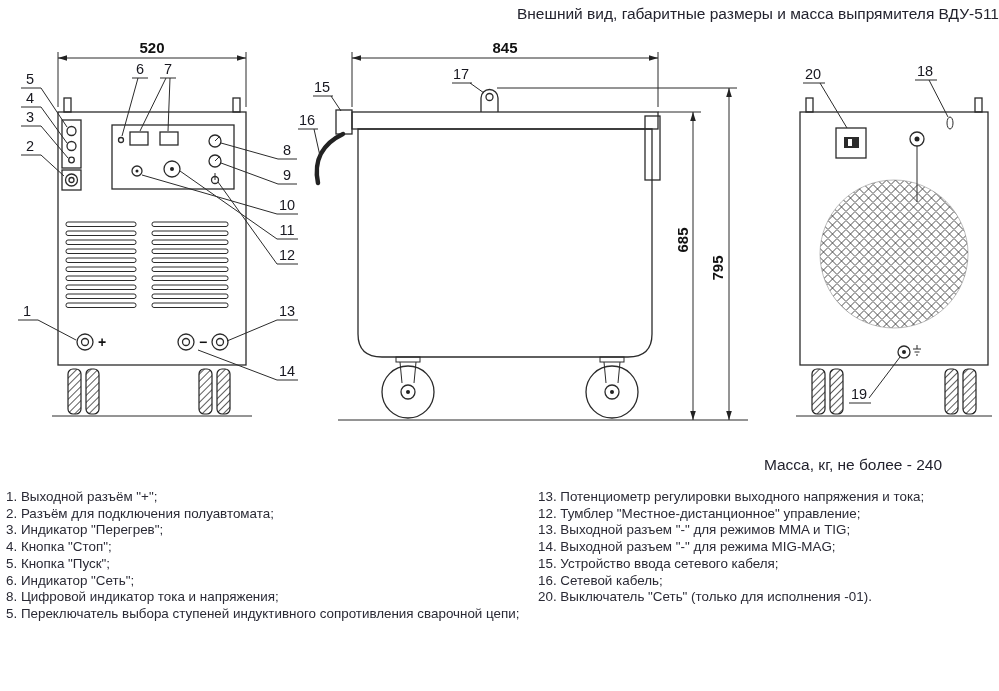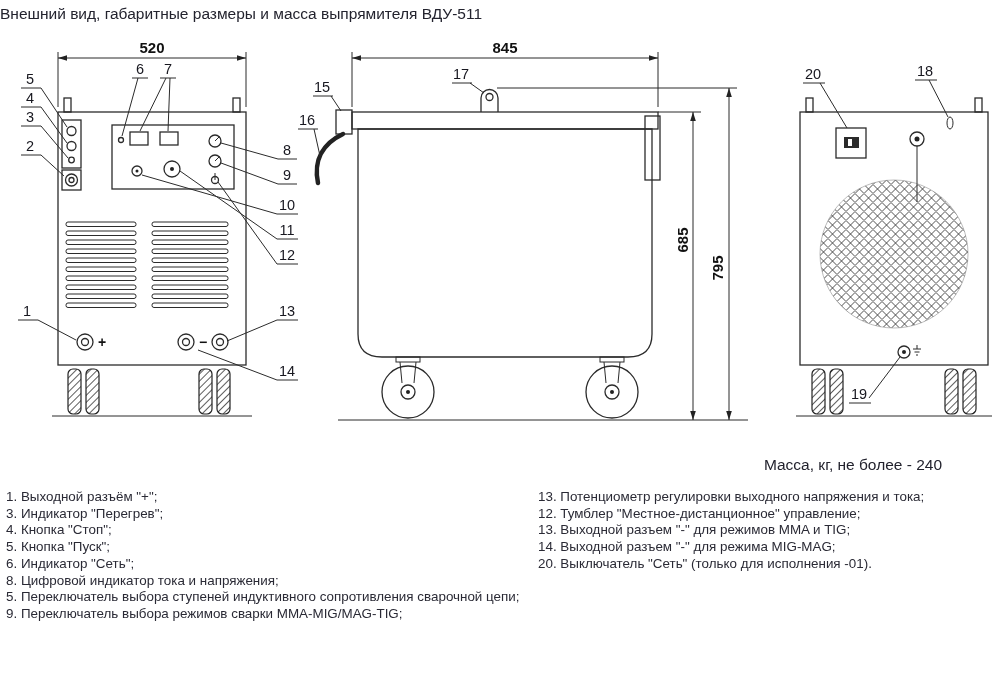--- a/index.html
+++ b/index.html
@@ -1,19 +1,19 @@
 <!DOCTYPE html>
 <html><head>
 <meta charset="utf-8">
 <style>
   *{margin:0;padding:0;box-sizing:border-box}
   html,body{background:#fff}
   body{width:999px;height:691px;font-family:"Liberation Sans",sans-serif;color:#23232e;overflow:hidden}
   .page{position:relative;width:999px;height:691px;background:#fff}
-  .title{position:absolute;top:5px;left:0;width:100%;text-align:left;font-size:15.5px;color:#23232e}
+  .title{position:absolute;top:5px;left:0;width:100%;text-align:right;font-size:15.5px;color:#23232e}
   svg.drawing{position:absolute;top:0;left:0}
   svg .ln{stroke:#2b2b2b;stroke-width:1.3;fill:none}
   svg .thin{stroke:#2b2b2b;stroke-width:1;fill:none}
   svg .dim{font-family:"Liberation Sans",sans-serif;font-size:15px;font-weight:bold;fill:#111;stroke:none}
   svg .co{font-family:"Liberation Sans",sans-serif;font-size:14.5px;fill:#17171f;stroke:none}
   svg .sign{font-family:"Liberation Sans",sans-serif;font-size:14px;font-weight:bold;fill:#111;stroke:none}
   svg .mass{font-family:"Liberation Sans",sans-serif;font-size:15.5px;fill:#23232e;stroke:none}
   .legend{position:absolute;top:489px;left:6px;display:flex;gap:16px;font-size:13.4px;line-height:16.2px;color:#2a2a35}
   .legend .col-left{width:516px}
   .legend .col-right{width:452px}
@@ -333,30 +333,32 @@
           </g>
       </g>
     </g>
 
     <text class="mass" x="853" y="470" text-anchor="middle">Масса, кг, не более - 240</text>
   </svg>
 
   <div class="legend">
     <div class="col-left">
       <div class="item">1. Выходной разъём "+";</div>
+      <div class="item">2. Разъём для подключения полуавтомата;</div>
       <div class="item">3. Индикатор "Перегрев";</div>
       <div class="item">4. Кнопка "Стоп";</div>
       <div class="item">5. Кнопка "Пуск";</div>
       <div class="item">6. Индикатор "Сеть";</div>
       <div class="item">8. Цифровой индикатор тока и напряжения;</div>
       <div class="item">5. Переключатель выбора ступеней индуктивного сопротивления сварочной цепи;</div>
-      <div class="item">9. Переключатель выбора режимов сварки MMA-MIG/MAG-TIG;</div>
     </div>
     <div class="col-right">
       <div class="item">13. Потенциометр регулировки выходного напряжения и тока;</div>
       <div class="item">12. Тумблер "Местное-дистанционное" управление;</div>
       <div class="item">13. Выходной разъем "-" для режимов MMA и TIG;</div>
       <div class="item">14. Выходной разъем "-" для режима MIG-MAG;</div>
+      <div class="item">15. Устройство ввода сетевого кабеля;</div>
+      <div class="item">16. Сетевой кабель;</div>
       <div class="item">20. Выключатель "Сеть" (только для исполнения -01).</div>
     </div>
   </div>
 
 </div>
 
 </body></html>

